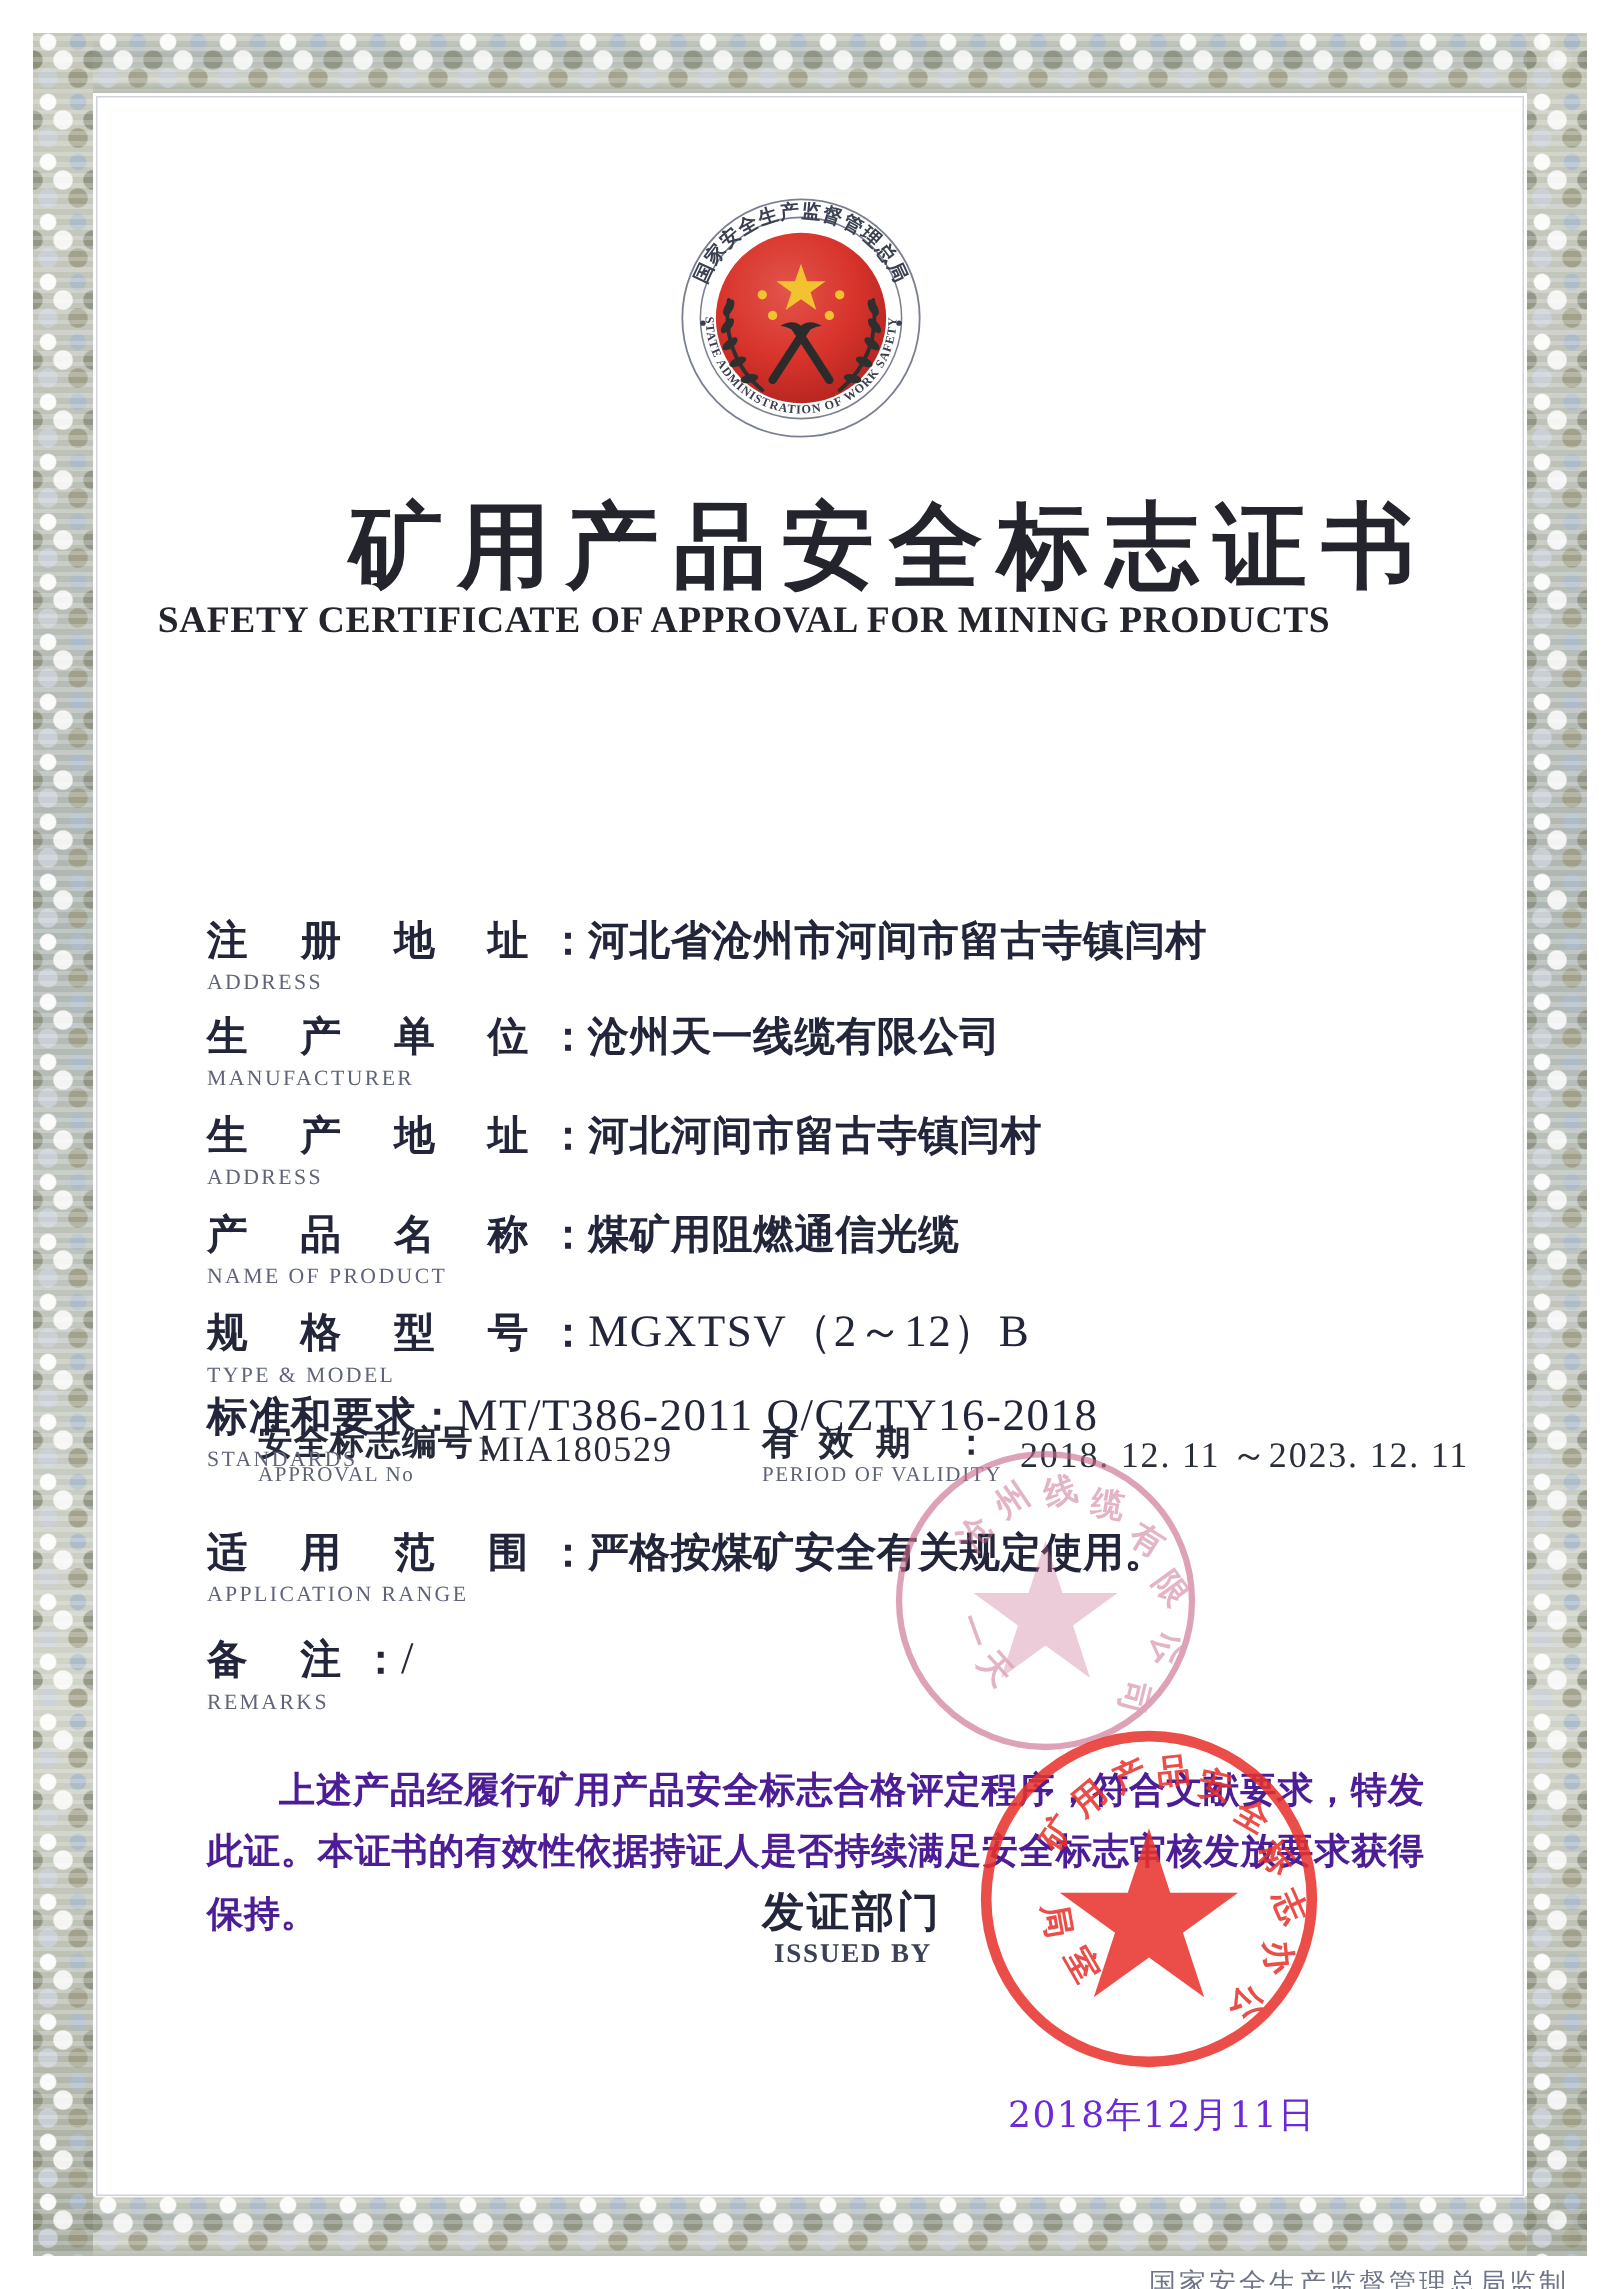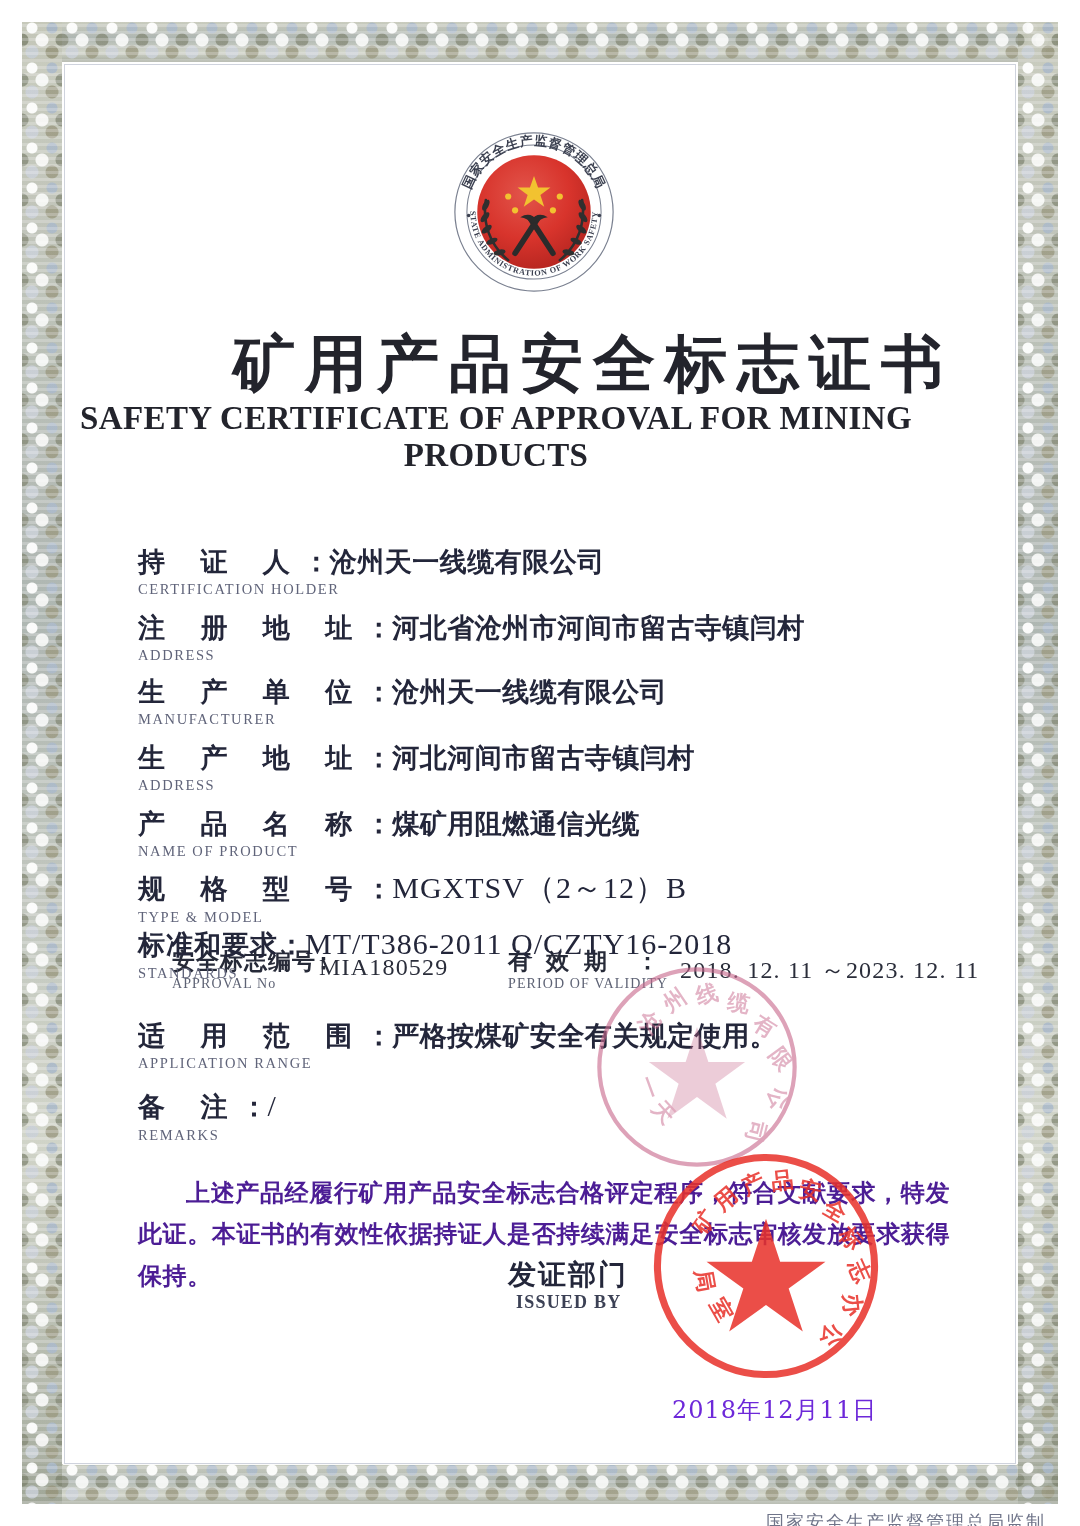--- a/index.html
+++ b/index.html
@@ -83,21 +83,21 @@
     letter-spacing: 10px;
     color: #23242c;
     text-indent: 10px;
     margin-left: 48px;
   }
   .title-en {
     position: absolute;
     left: 0; top: 400px; width: 992px;
     text-align: center;
     font-family: "Liberation Serif", serif;
-    font-size: 33px;
+    font-size: 25px;
     font-weight: 700;
     letter-spacing: 0.4px;
     color: #23242c;
   }
 
   
   .headrow { position: absolute; left: 0; top: 472px; width: 1080px; height: 60px; }
   .lbl-cn-sm {
     position: absolute;
     font-family: "DejaVu Serif", "Liberation Serif", serif;
@@ -303,26 +303,20 @@
     <span class="lbl-cn-sm" id="approval-colon">：</span>
     <span class="val-sm" id="approval-value">MIA180529</span>
     <span class="lbl-en-sm" id="approval-en">APPROVAL No</span>
 
     <span class="lbl-cn-sm" id="validity-label">有效期</span>
     <span class="lbl-cn-sm" id="validity-colon">：</span>
     <span class="val-sm" id="validity-value">2018. 12. 11 ～2023. 12. 11</span>
     <span class="lbl-en-sm" id="validity-en">PERIOD OF VALIDITY</span>
   </div>
 
-  <div class="field" id="field-holder">
-    <div class="f-cn">
-      <span class="lab">持  证  人</span><span class="colon">：</span><span class="val">沧州天一线缆有限公司</span>
-    </div>
-    <div class="f-en">CERTIFICATION HOLDER</div>
-  </div>
 
   <div class="field" id="field-reg-address">
     <div class="f-cn">
       <span class="lab">注 册 地 址</span><span class="colon">：</span><span class="val">河北省沧州市河间市留古寺镇闫村</span>
     </div>
     <div class="f-en">ADDRESS</div>
   </div>
 
   <div class="field" id="field-manufacturer">
     <div class="f-cn">

